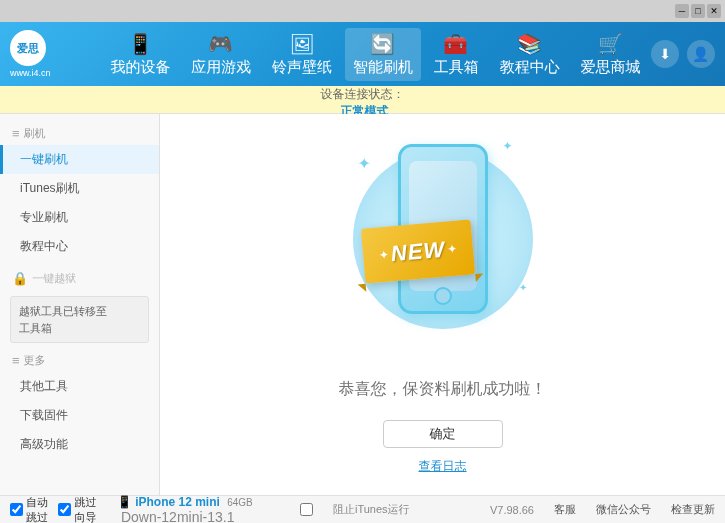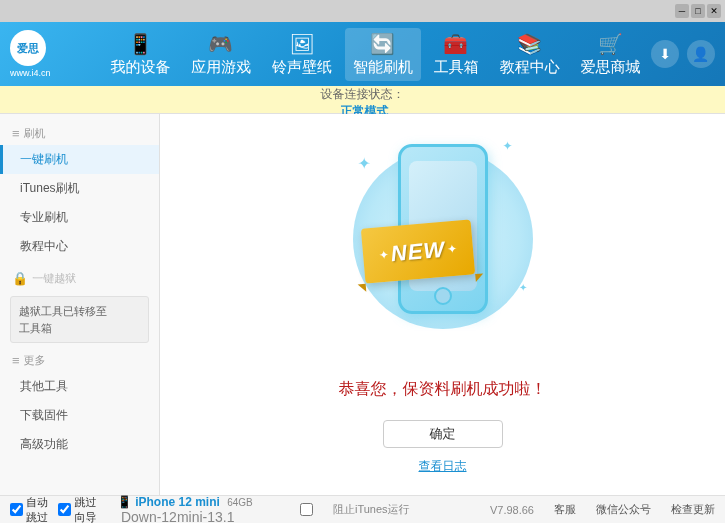--- a/index.html
+++ b/index.html
@@ -220,21 +220,21 @@
 
     
     .sparkle {
       position: absolute;
       color: #7dd4f0;
       font-size: 14px;
     }
 
     .success-text {
       font-size: 16px;
-      color: #b91c1c;
+      color: #737373;
       margin-bottom: 20px;
       font-weight: 500;
       margin-top: 36px;
     }
 
     .confirm-btn {
       width: 120px; height: 32px;
       background: white;
       border: 1px solid #ccc;
       border-radius: 4px;

